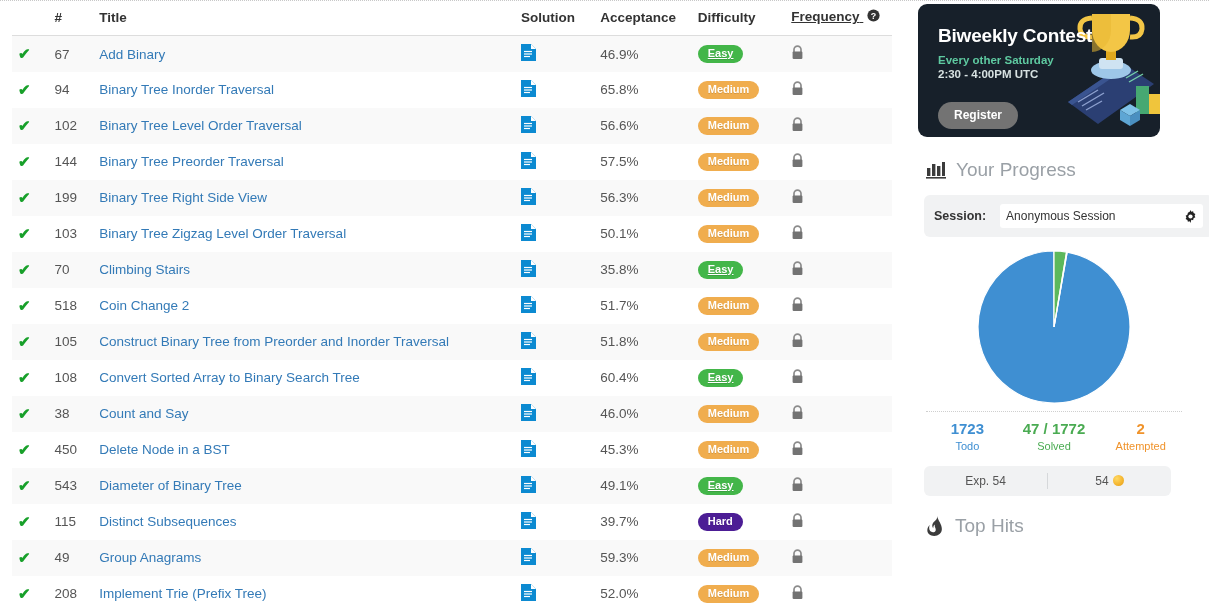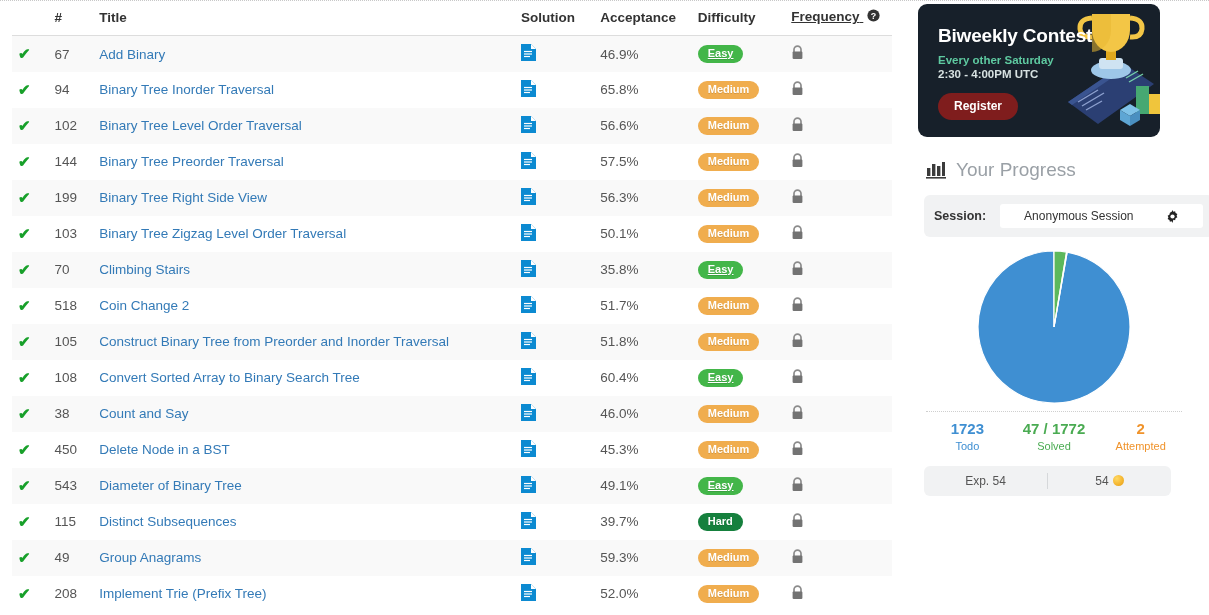--- a/index.html
+++ b/index.html
@@ -88,21 +88,21 @@
     border-radius: 11px;
     color: #ffffff;
     font-size: 11px;
     font-weight: bold;
     padding: 3px 10px 4px 10px;
     line-height: 1;
     text-shadow: 0 1px 0 rgba(0,0,0,0.12);
   }
   .pill.easy   { background: #43b649; text-decoration: underline; }
   .pill.medium { background: #f0ad4e; }
-  .pill.hard   { background: #15803d; }
+  .pill.hard   { background: #4c1d95; }
 
   
   .lock-icon { display:inline-block; vertical-align: middle; }
 
   .help-icon {
     display: inline-block;
     vertical-align: middle;
     margin-left: 4px;
   }
 
@@ -135,22 +135,22 @@
     line-height: 1.25;
   }
   .contest-sub2 {
     color: #d8e2e2;
     font-size: 11.5px;
     font-weight: bold;
     line-height: 1.25;
   }
   .register-btn {
     display: inline-block;
-    margin-top: 11px;
-    background: #7f1d1d;
+    margin-top: 20px;
+    background: #737373;
     color: #ffffff;
     font-size: 12px;
     font-weight: bold;
     border-radius: 14px;
     padding: 6px 16px 7px 16px;
     border: none;
     cursor: pointer;
     font-family: "Liberation Sans", sans-serif;
   }
   .contest-art { position: absolute; right: -6px; top: 2px; z-index: 2; }
@@ -183,21 +183,21 @@
     font-weight: bold;
     color: #333333;
     margin-right: 14px;
   }
   .session-select {
     flex: 1;
     display: flex;
     align-items: center;
     background: #ffffff;
     border-radius: 3px;
-    padding: 4px 24px;
+    padding: 4px 6px;
     height: 24px;
   }
   .session-name {
     flex: 1;
     font-size: 12px;
     color: #333333;
     white-space: nowrap;
   }
   .gear-btn { cursor: pointer; display:flex; align-items:center; padding-left:4px;}
 
@@ -696,15 +696,23 @@
     </div>
 
     <div class="exp-bar">
       <div class="exp-half">Exp. 54</div>
       <div class="exp-div"></div>
       <div class="exp-half">
         <span>54</span><span class="coin"></span>
       </div>
     </div>
 
+    <div class="section-head" style="margin-top:19px;">
+      <span class="sh-icon">
+        <svg width="19" height="20" viewBox="0 0 20 22">
+          <path fill="#3b3b3b" d="M11.8 0C12.4 4.3 8.5 5.4 7 8.2c-1 1.9-.7 4 .6 5.2-.2-1.6.4-3.2 1.6-4.1-.5 2.8 1.3 4 1.1 6-.1 1.3-1 2.2-2.2 2.5C5 18.4 3 16 3 13c0-1.2.3-2.2.8-3.1C2.1 11.2 1 13.4 1 15.7 1 19.2 4 22 8.6 22c4.5 0 8.4-2.8 8.4-7.6C17 8.5 12.8 5.4 11.8 0z"></path>
+        </svg>
+      </span>
+      <span class="sh-label">Top Hits</span>
+    </div>
 
   </div>
 </div>
 
 </body></html>

